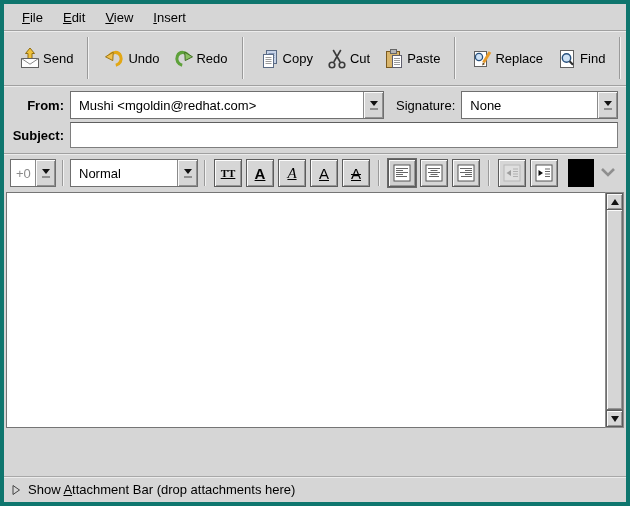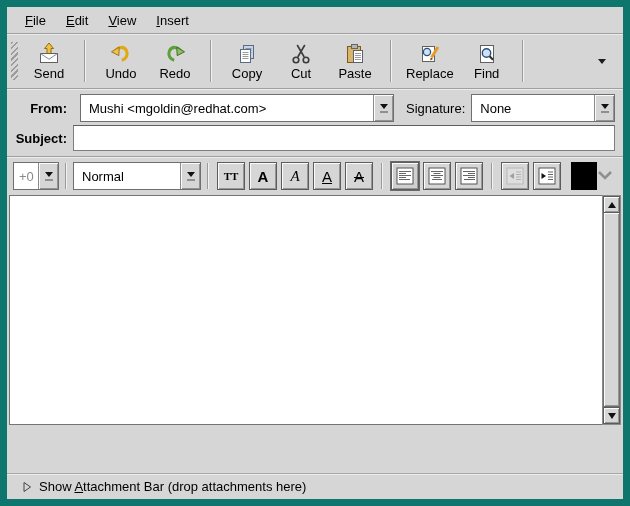--- a/index.html
+++ b/index.html
@@ -1,20 +1,20 @@
 <!DOCTYPE html>
 <html><head>
 <meta charset="utf-8">
 <style>
   * { box-sizing: border-box; margin: 0; padding: 0; }
   html,body { background:#fff; }
   body { font-family:"Liberation Sans", sans-serif; }
   .window {
     width:630px; height:506px;
-    border:7px solid #0f766e;
+    border:4px solid #0f766e;
     background:#d6d6d6;
     display:flex; flex-direction:column;
     color:#000; overflow:hidden;
   }
 
   
   .menubar {
     height:27px; display:flex; align-items:center;
     padding-left:8px; border-bottom:1px solid #a0a0a0;
     box-shadow: 0 1px 0 #ececec;
@@ -27,21 +27,21 @@
   .toolbar {
     height:55px; display:flex; align-items:center;
     padding:3px 6px 3px 3px; border-bottom:1px solid #a0a0a0;
     box-shadow: 0 1px 0 #ececec; flex:none;
   }
   .grip {
     width:7px; height:38px; margin:0 4px 0 1px;
     background-image: repeating-linear-gradient(135deg,#9b9b9b 0 1.5px,transparent 1.5px 4px);
   }
   .tb-btn {
-    display:flex; flex-direction:column; align-items:center; justify-content:center;
+    display:flex; flex-direction:row; align-items:center; justify-content:center;
     min-width:54px; height:47px; padding:2px 5px 1px; gap:1px;
     border:1px solid transparent; border-radius:2px;
   }
   .tb-icon { width:24px; height:24px; display:block; }
   .tb-icon svg { width:24px; height:24px; display:block; }
   .tb-label { font-size:13px; line-height:14px; }
   .tb-sep {
     width:0; height:42px; margin:0 8px;
     border-left:1px solid #9a9a9a; border-right:1px solid #f2f2f2;
   }
@@ -74,40 +74,40 @@
   .combo-tri { width:0; height:0; border-left:4px solid transparent;
     border-right:4px solid transparent; border-top:5px solid #111; }
   .combo-bar { width:8px; height:2px; background:#8f8f8f; }
   .to-btn {
     width:50px; height:26px; flex:none; margin-right:6px;
     background:#d6d6d6; border:1px solid #5c5c5c;
     box-shadow: inset 1px 1px 0 #fbfbfb, inset -1px -1px 0 #969696;
     font-size:13px; display:flex; align-items:center; justify-content:center;
   }
   .sig-lbl { margin-left:12px; margin-right:6px; flex:none; }
-  .from-combo { width:314px; flex:none;margin-left:7px; }
+  .from-combo { width:314px; flex:none; }
   .sig-combo { flex:1; }
 
   
   .fmtbar {
     height:39px; display:flex; align-items:center; padding:5px 6px;
     border-top:1px solid #a0a0a0; box-shadow: inset 0 1px 0 #ececec; flex:none;
   }
   .fmt-combo { height:28px; background:#fff; border:1px solid #6f6f6f; display:flex; }
   .size-combo { width:46px; }
   .size-combo .combo-text { color:#8a8a8a; padding:0 5px; }
   .style-combo { width:128px; }
   .fmt-sep { width:0; height:26px; margin:0 6px;
     border-left:1px solid #9a9a9a; border-right:1px solid #f2f2f2; }
   .fmt-btn {
     width:28px; height:28px; margin:0 2px; flex:none;
     background:#d6d6d6; border:1px solid #5c5c5c;
     box-shadow: inset 1px 1px 0 #fbfbfb, inset -1px -1px 0 #969696;
     display:flex; align-items:center; justify-content:center;
-    font-size:15px; line-height:1;
+    font-size:15px; line-height:1;text-decoration:underline;
   }
   .fmt-btn.selected { box-shadow: inset 1px 1px 0 #fbfbfb, inset -1px -1px 0 #969696, 0 0 0 1px #6a6a6a; background:#d0d0d0; }
   .glyph-tt { font-family:"Liberation Serif", serif; font-weight:bold; font-size:11px; letter-spacing:0; }
   .glyph-bold { font-weight:bold; }
   .glyph-italic { font-family:"Liberation Serif", serif; font-style:italic; }
   .glyph-under { text-decoration:underline; }
   .glyph-strike { text-decoration:line-through; }
   .fmt-btn svg { display:block; }
   .disabled-icon { opacity:.38; }
   .color-swatch { width:26px; height:28px; margin-left:8px; flex:none; border:none; }
@@ -125,21 +125,21 @@
   .tri-up { width:0; height:0; border-left:4px solid transparent;
     border-right:4px solid transparent; border-bottom:6px solid #111; }
   .tri-down { width:0; height:0; border-left:4px solid transparent;
     border-right:4px solid transparent; border-top:6px solid #111; }
   .sb-thumb { flex:1; background:#d6d6d6; border:1px solid #6f6f6f; border-top:none;
     box-shadow: inset 1px 1px 0 #fbfbfb, inset -1px -1px 0 #969696; }
 
   
   .attachbar {
     height:26px; flex:none; display:flex; align-items:center; gap:7px;
-    padding-left:15px; border-top:1px solid #a8a8a8; box-shadow: inset 0 1px 0 #ececec;
+    padding-left:7px; border-top:1px solid #a8a8a8; box-shadow: inset 0 1px 0 #ececec;
     font-size:13px; background:#d6d6d6;margin-top:48px;
   }
   .expander svg { display:block; }
 </style>
 </head>
 <body>
 
 <div class="window">
 
   <div class="menubar">

